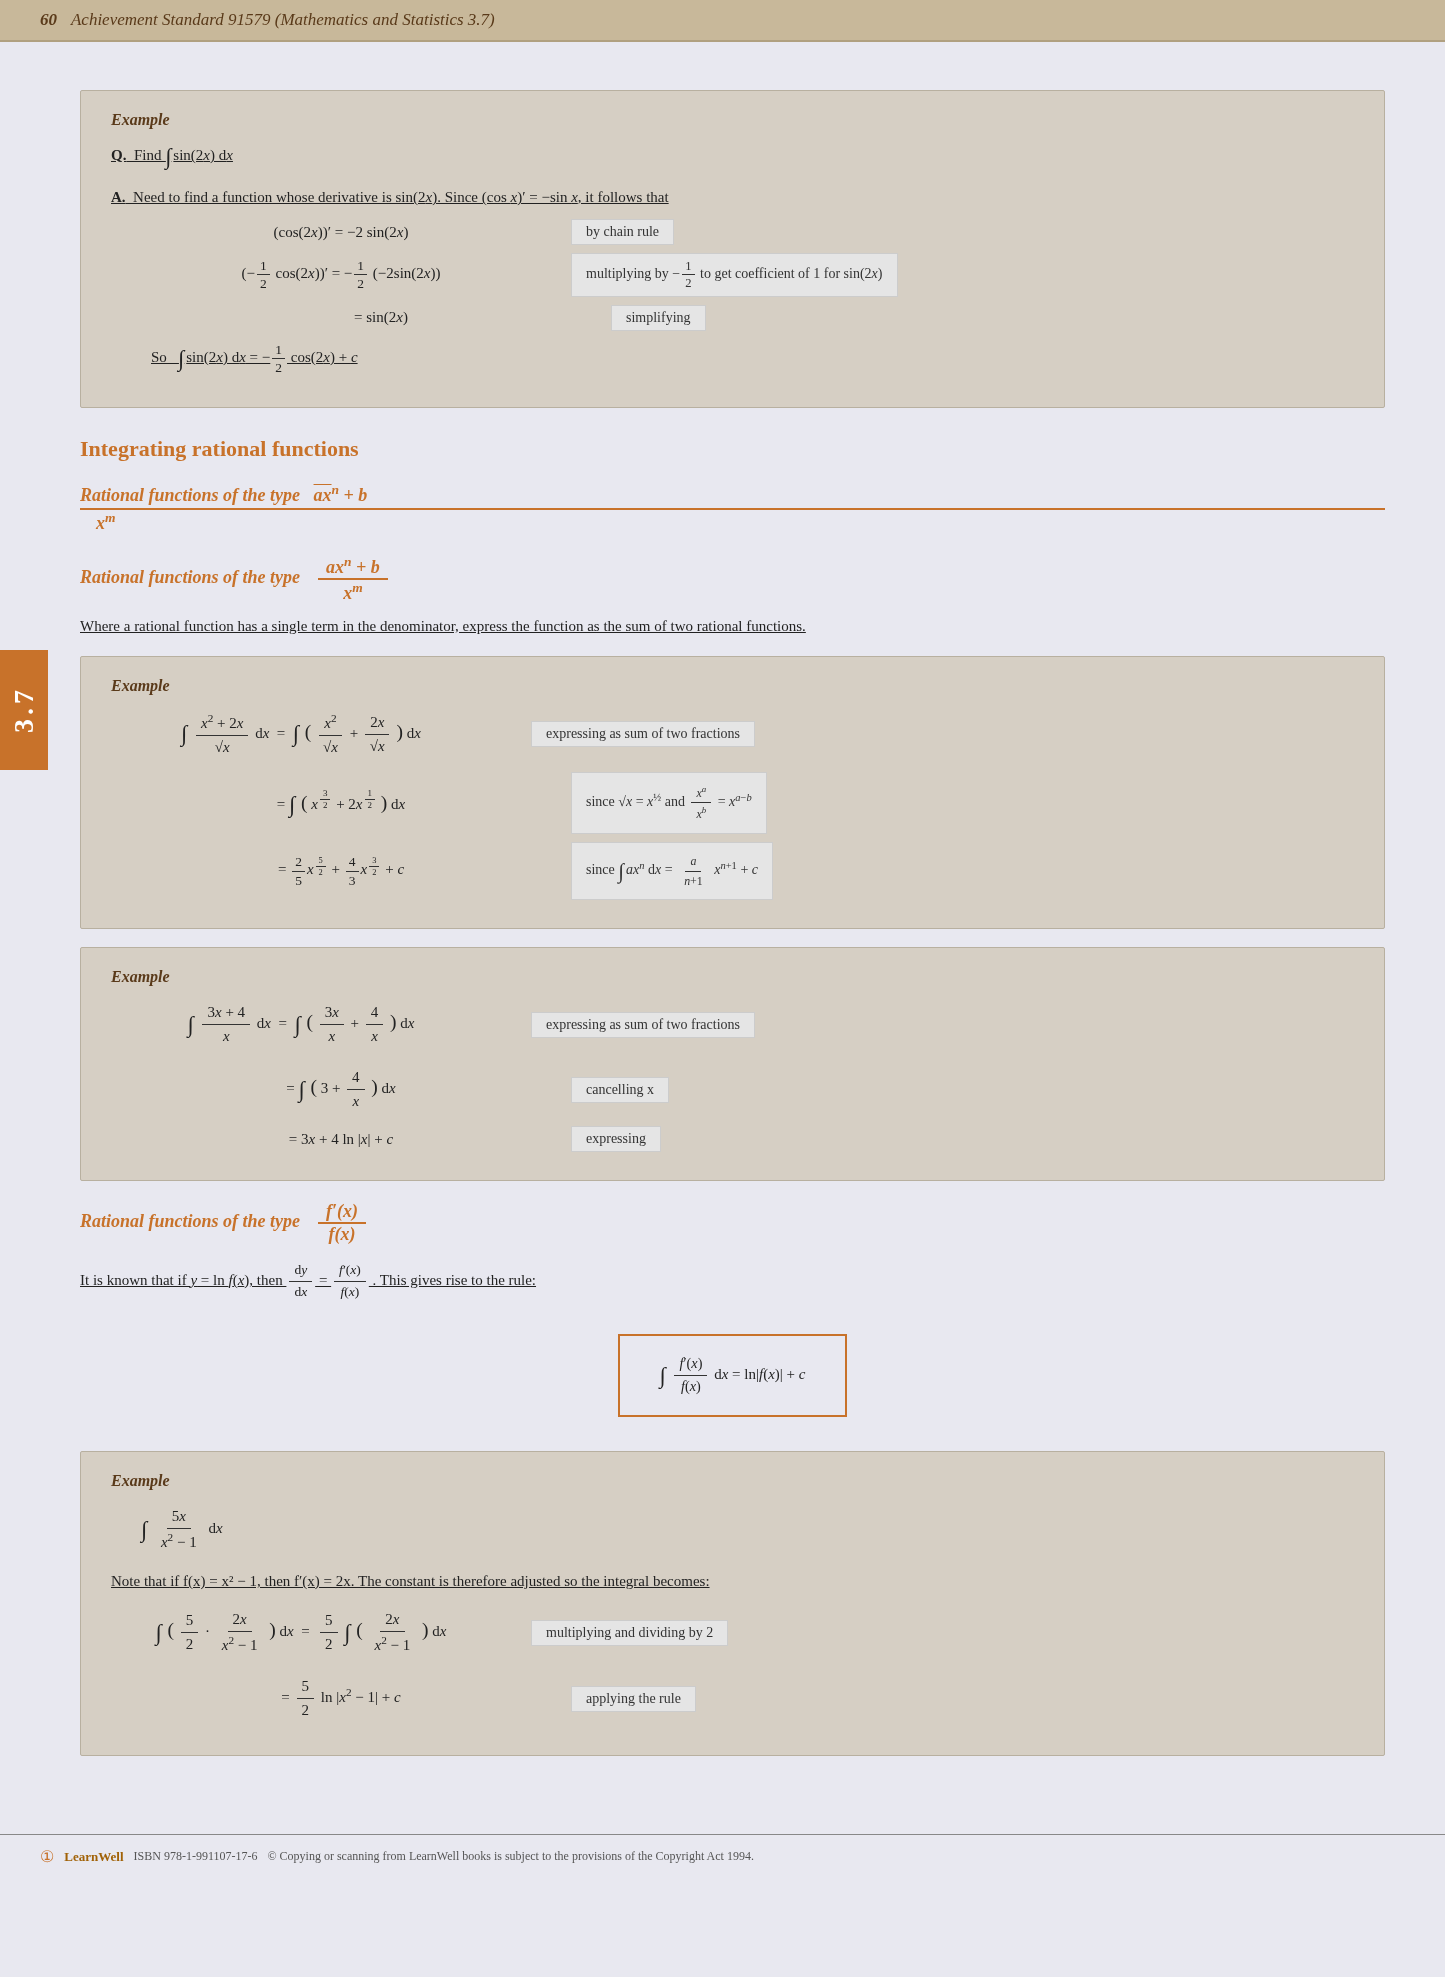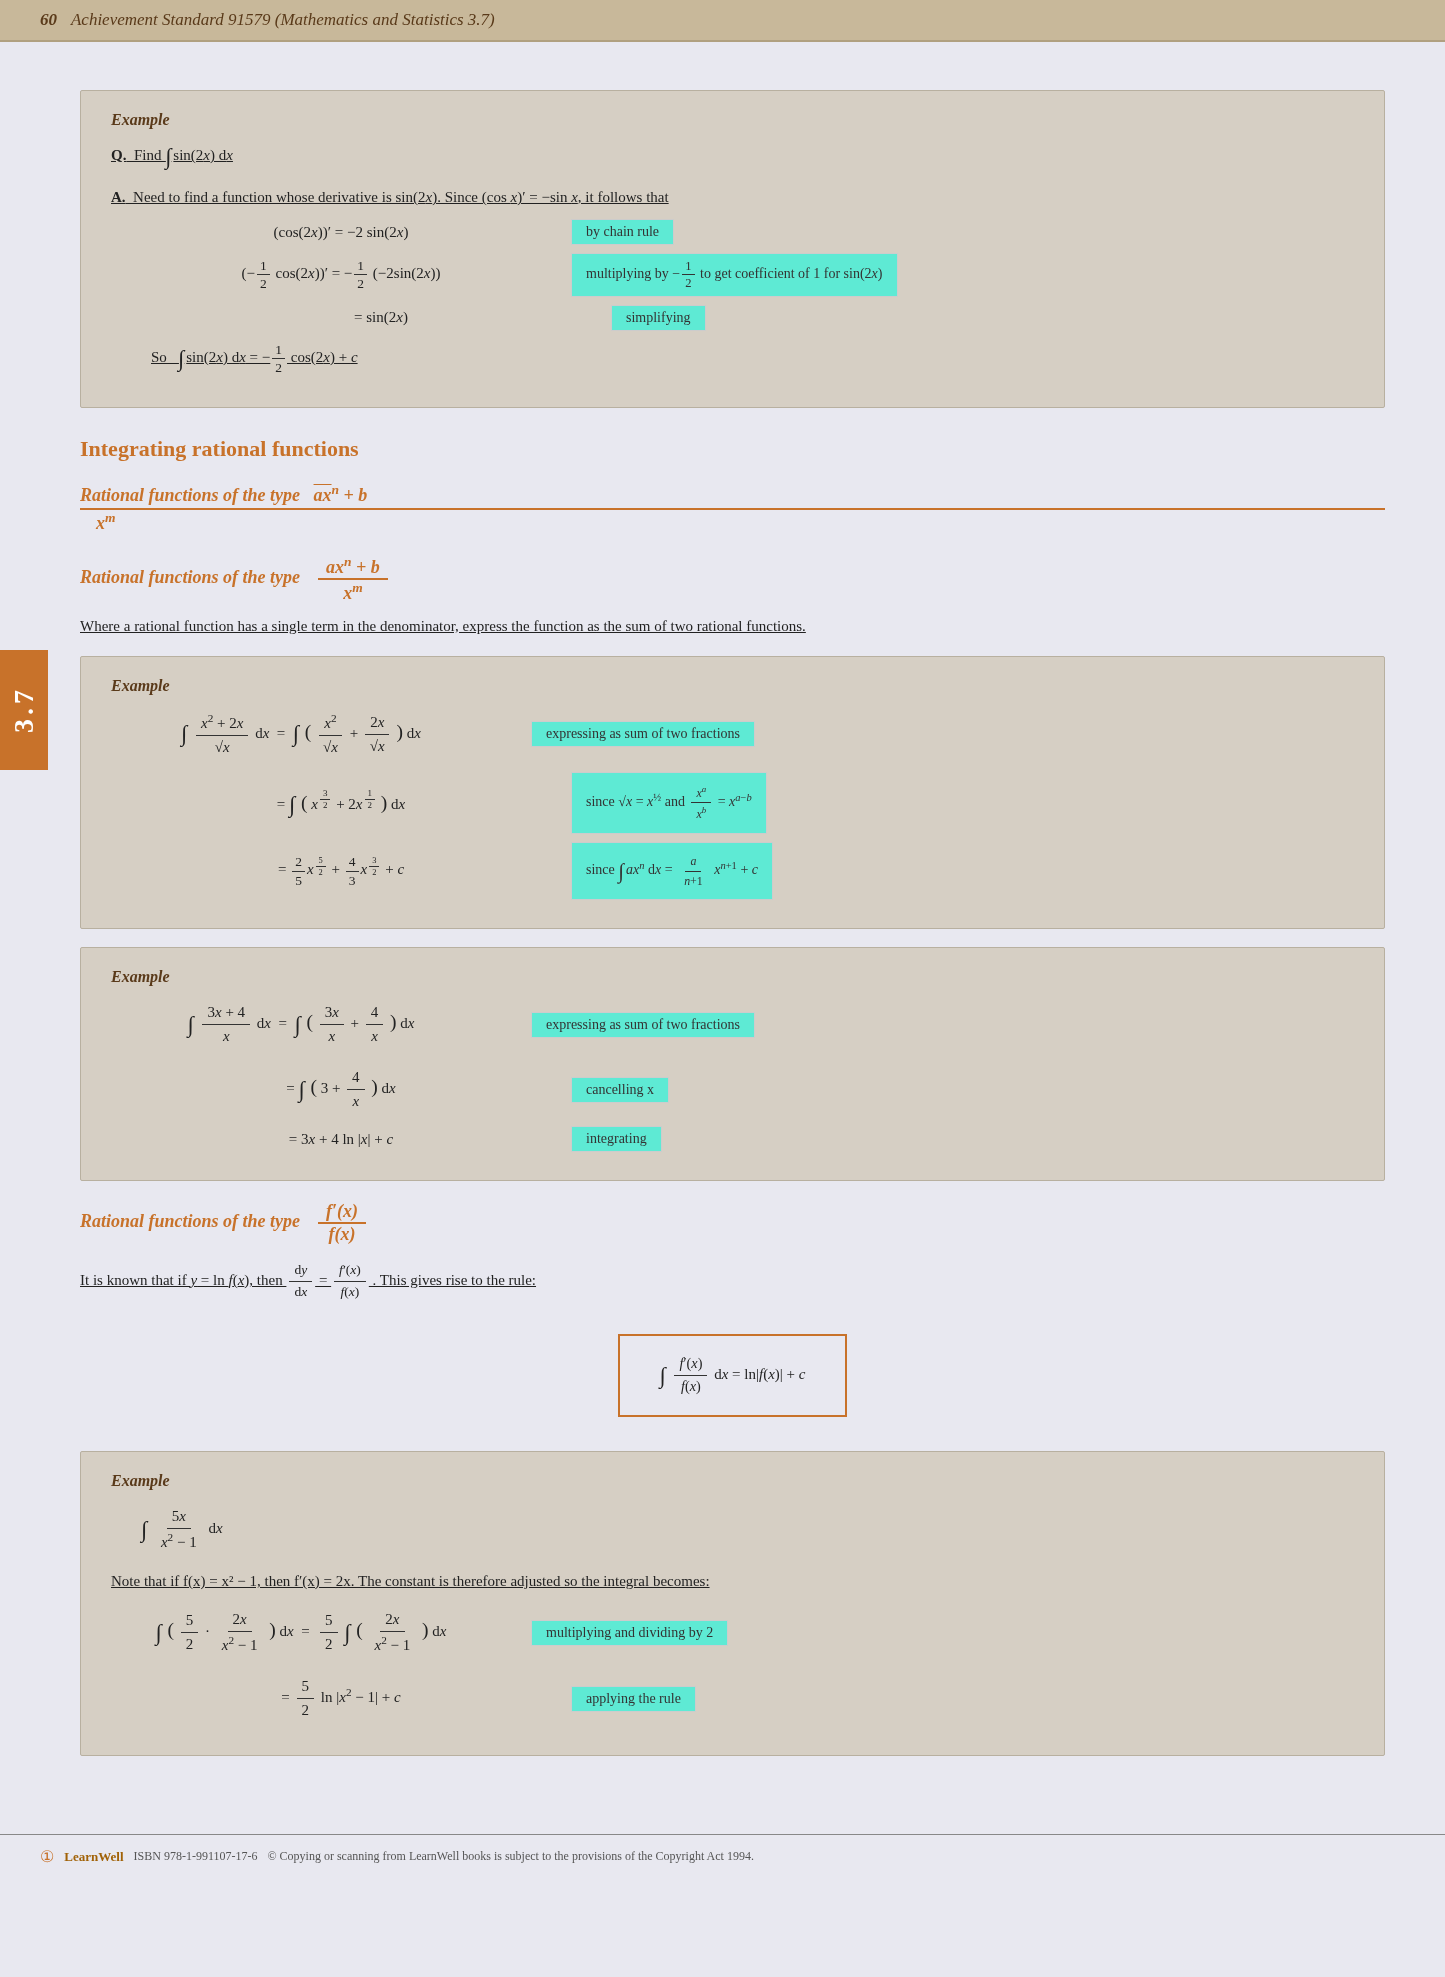--- a/index.html
+++ b/index.html
@@ -90,21 +90,21 @@
       align-items: center;
       margin: 8px 0;
       gap: 40px;
       text-align: center;
     }
     .math-expr {
       min-width: 380px;
       font-family: Georgia, serif;
     }
     .annotation-box {
-      background: #5eead4;
+      background: #e5e5e5;
       border: 1px solid #ccc;
       padding: 4px 14px;
       font-size: 14px;
       color: #333;
       white-space: nowrap;
     }
     
     .frac {
       display: inline-flex;
       flex-direction: column;
@@ -383,21 +383,21 @@
           <span style="font-size:1.3em;">)</span>
           d<i>x</i>
         </div>
         <div class="annotation-box">cancelling x</div>
       </div>
 
       <div class="math-row">
         <div class="math-expr indent">
           = 3<i>x</i> + 4 ln |<i>x</i>| + <i>c</i>
         </div>
-        <div class="annotation-box">integrating</div>
+        <div class="annotation-box">expressing</div>
       </div>
     </div>
 
     <div class="subsection-heading">
       <i>Rational functions of the type</i>
       &nbsp;&nbsp;
       <span style="display:inline-block; text-align:center; vertical-align:middle;">
         <span style="display:block; border-bottom: 2px solid #c8722a; color:#c8722a; font-style:italic; font-weight:bold; padding: 0 8px;">
           <i>f</i>′(<i>x</i>)
         </span>

